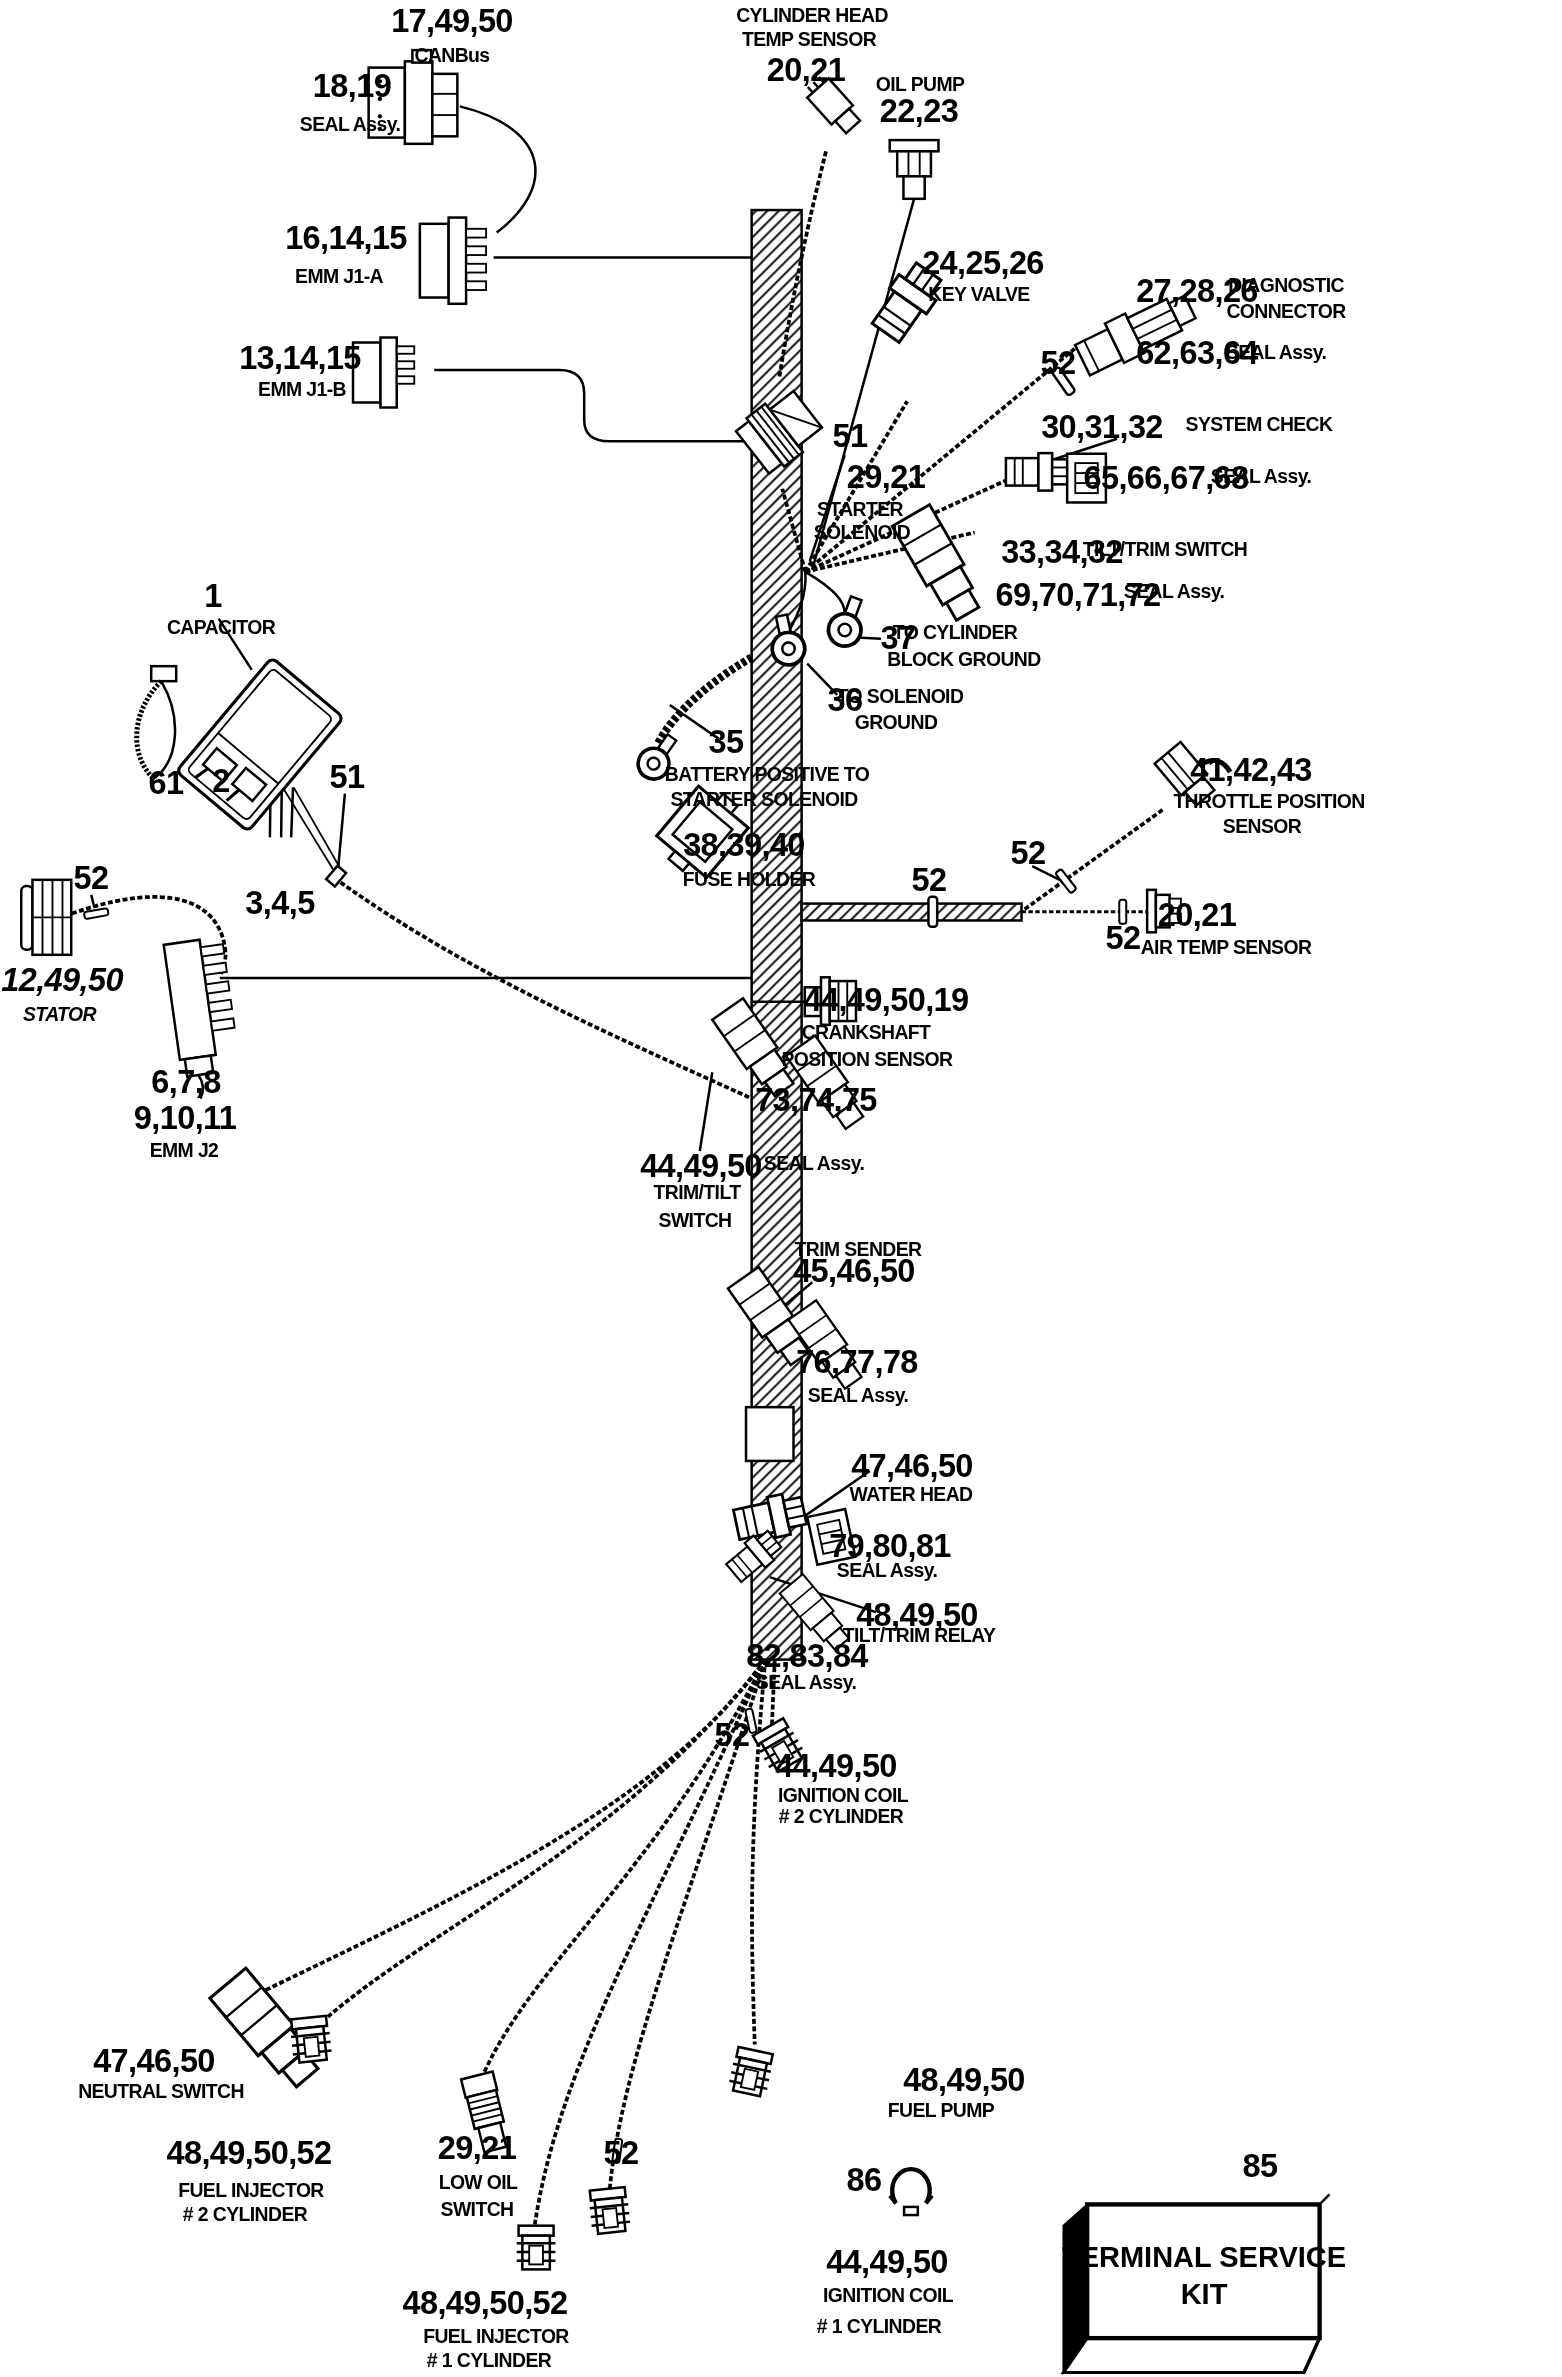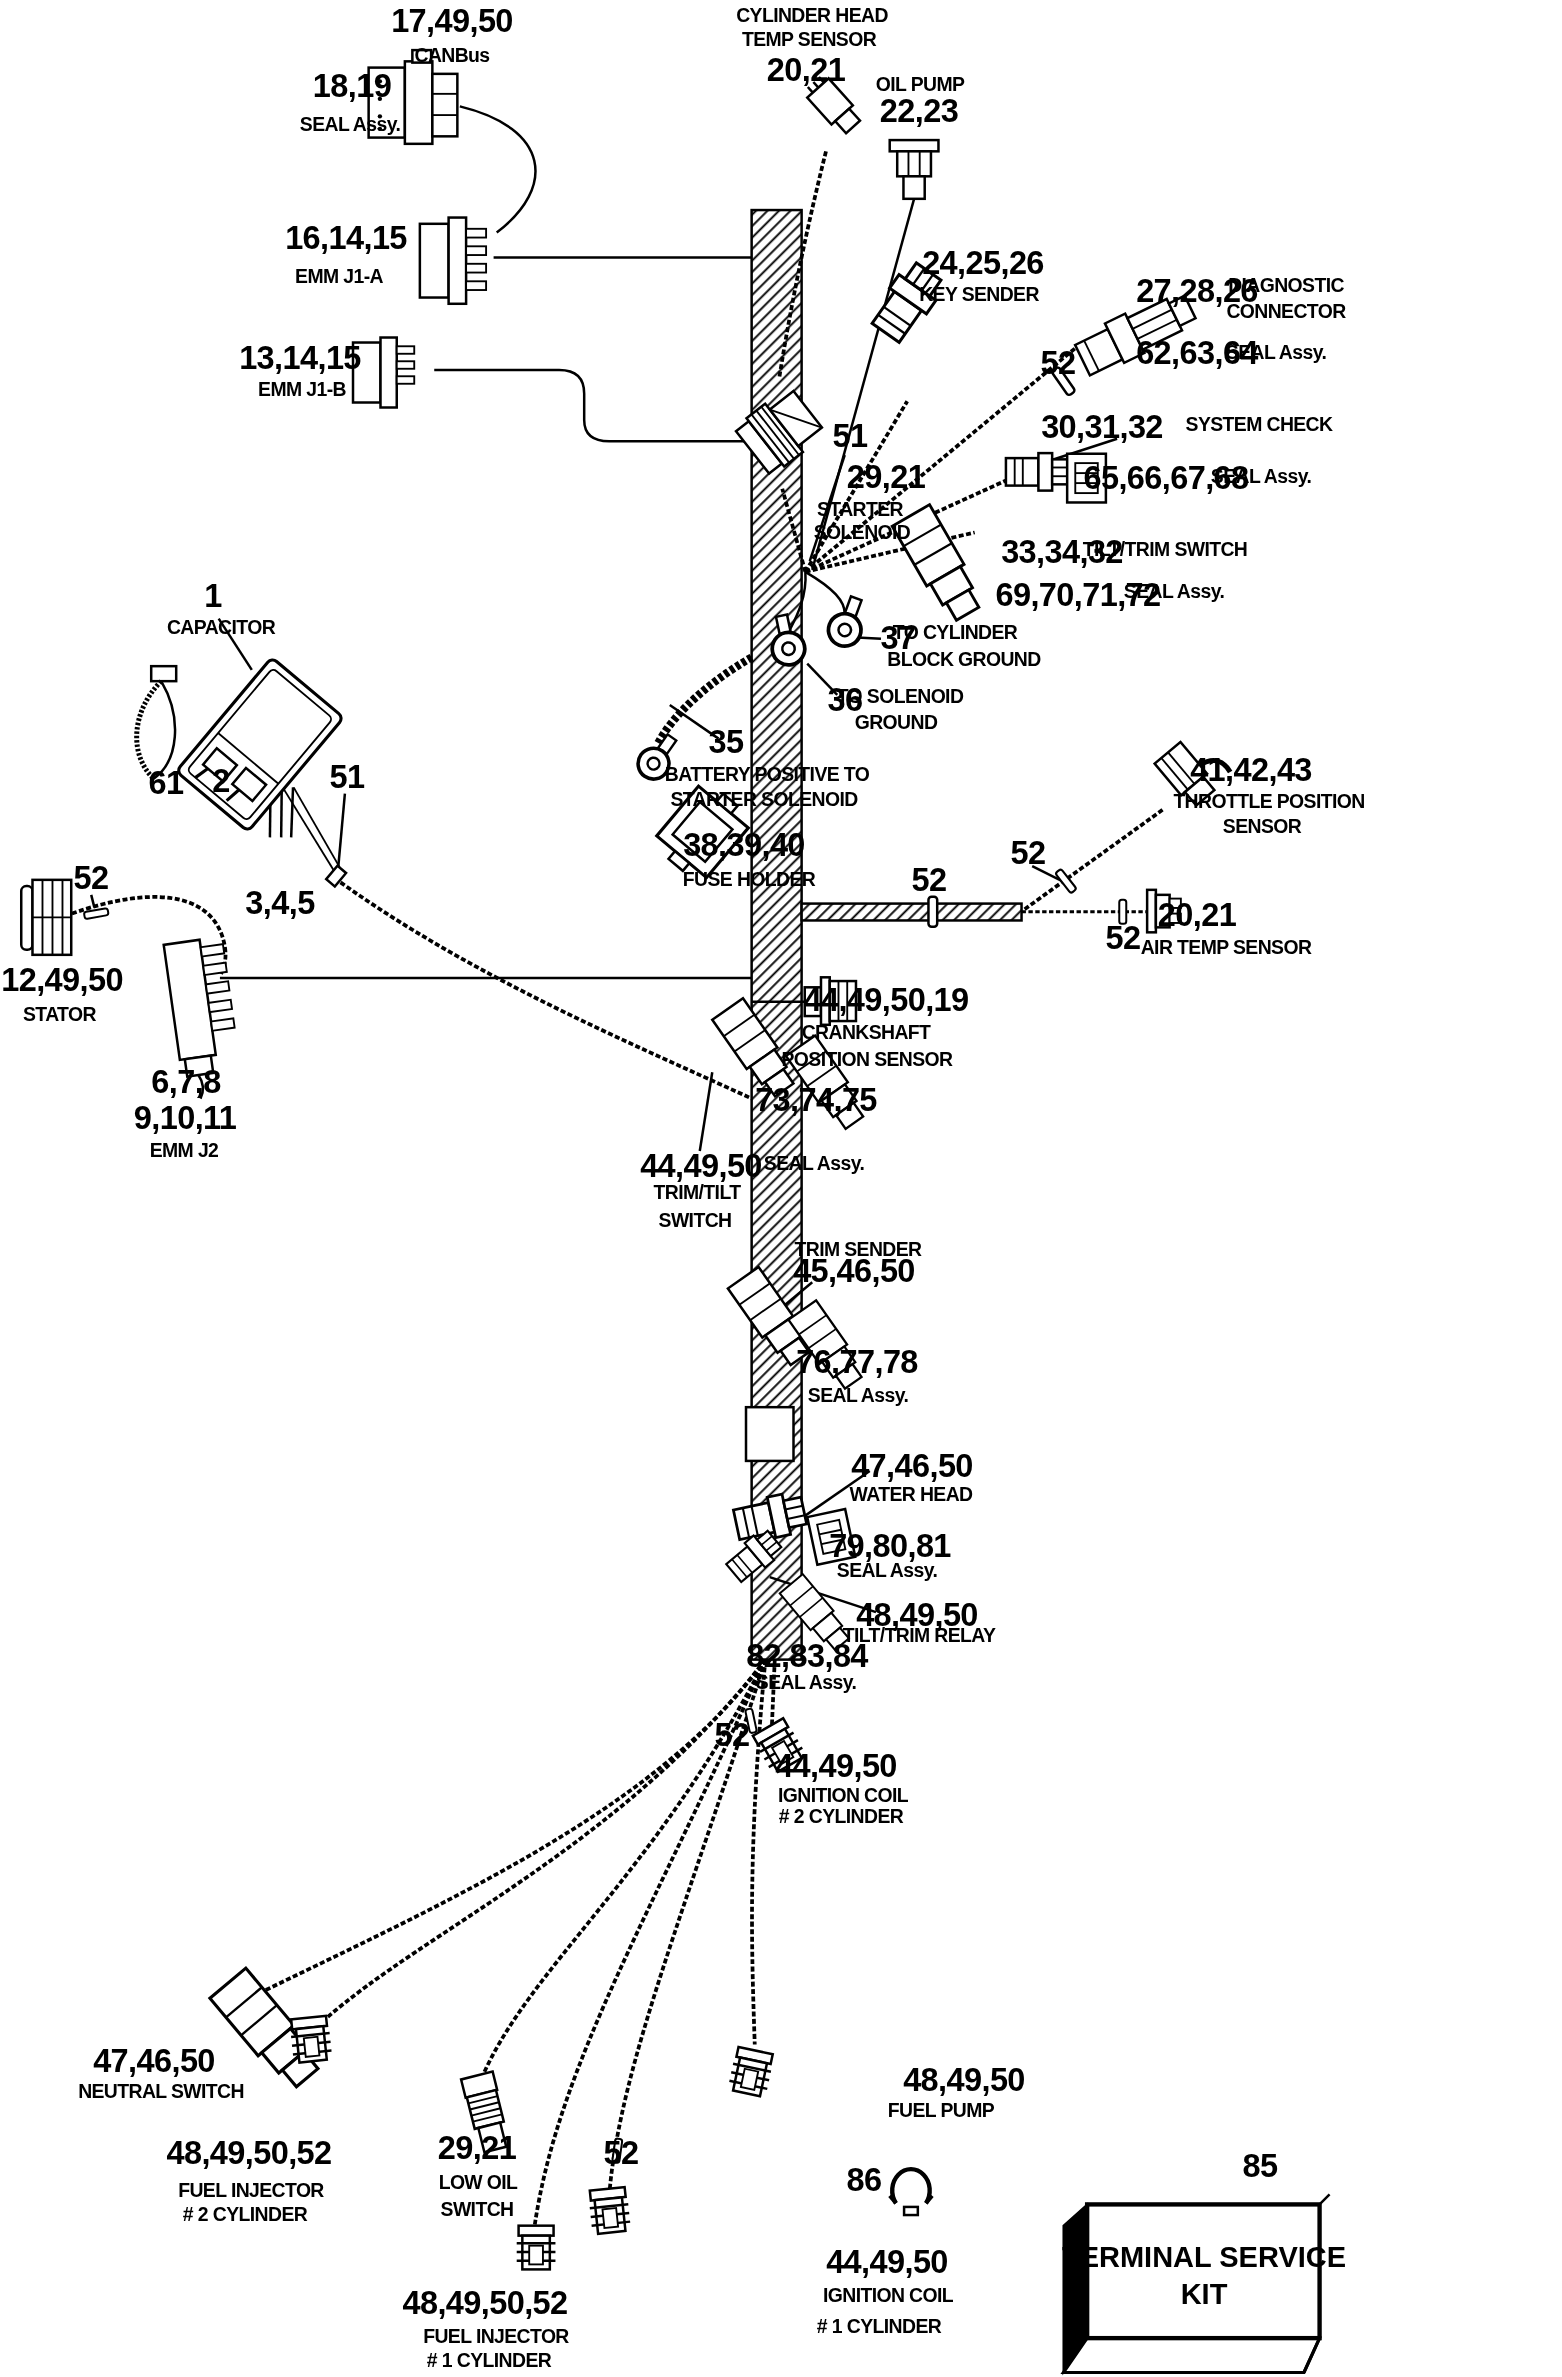--- a/index.html
+++ b/index.html
@@ -4,21 +4,21 @@
 <style>
   html,body{margin:0;padding:0;background:#fff;}
   .page{position:relative;width:1562px;height:2377px;background:#fff;overflow:hidden;
         font-family:"Liberation Sans",sans-serif;}
   svg.art{position:absolute;left:0;top:0;}
   .lbl{position:absolute;font-weight:bold;color:#000;white-space:nowrap;line-height:1.04;
        transform:translateX(-50%);letter-spacing:-0.6px;}
   .n{font-size:32.5px;}
   .s{font-size:19.4px;}
   .kit{font-size:29px;letter-spacing:0;}
-  .la{transform:none;}
+  .la{transform:none;font-style:italic;}
 </style>
 </head>
 <body>
 
 <div class="page">
 
 <svg class="art" width="1562" height="2377" viewBox="0 0 2500 3804">
   <defs>
     <pattern id="hx" width="13" height="13" patternUnits="userSpaceOnUse" patternTransform="rotate(45)">
       <rect width="13" height="13" fill="#fff"></rect>
@@ -351,21 +351,21 @@
 <div class="lbl s" style="left:302px;top:379px">EMM J1-B</div>
 
 <div class="lbl s" style="left:812px;top:5px">CYLINDER HEAD</div>
 <div class="lbl s" style="left:809px;top:29px">TEMP SENSOR</div>
 <div class="lbl n" style="left:806px;top:54px">20,21</div>
 
 <div class="lbl s" style="left:920px;top:74px">OIL PUMP</div>
 <div class="lbl n" style="left:919px;top:95px">22,23</div>
 
 <div class="lbl n" style="left:983px;top:247px">24,25,26</div>
-<div class="lbl s" style="left:979px;top:284px">KEY SENDER</div>
+<div class="lbl s" style="left:979px;top:284px">KEY VALVE</div>
 <div class="lbl n" style="left:1058px;top:347px">52</div>
 
 <div class="lbl n" style="left:1197px;top:275px">27,28,26</div>
 <div class="lbl s" style="left:1286px;top:275px">DIAGNOSTIC</div>
 <div class="lbl s" style="left:1286px;top:301px">CONNECTOR</div>
 <div class="lbl n" style="left:1197px;top:337px">62,63,64</div>
 <div class="lbl s" style="left:1276px;top:342px">SEAL Assy.</div>
 
 <div class="lbl n" style="left:1102px;top:411px">30,31,32</div>
 <div class="lbl s" style="left:1259px;top:414px">SYSTEM CHECK</div>

